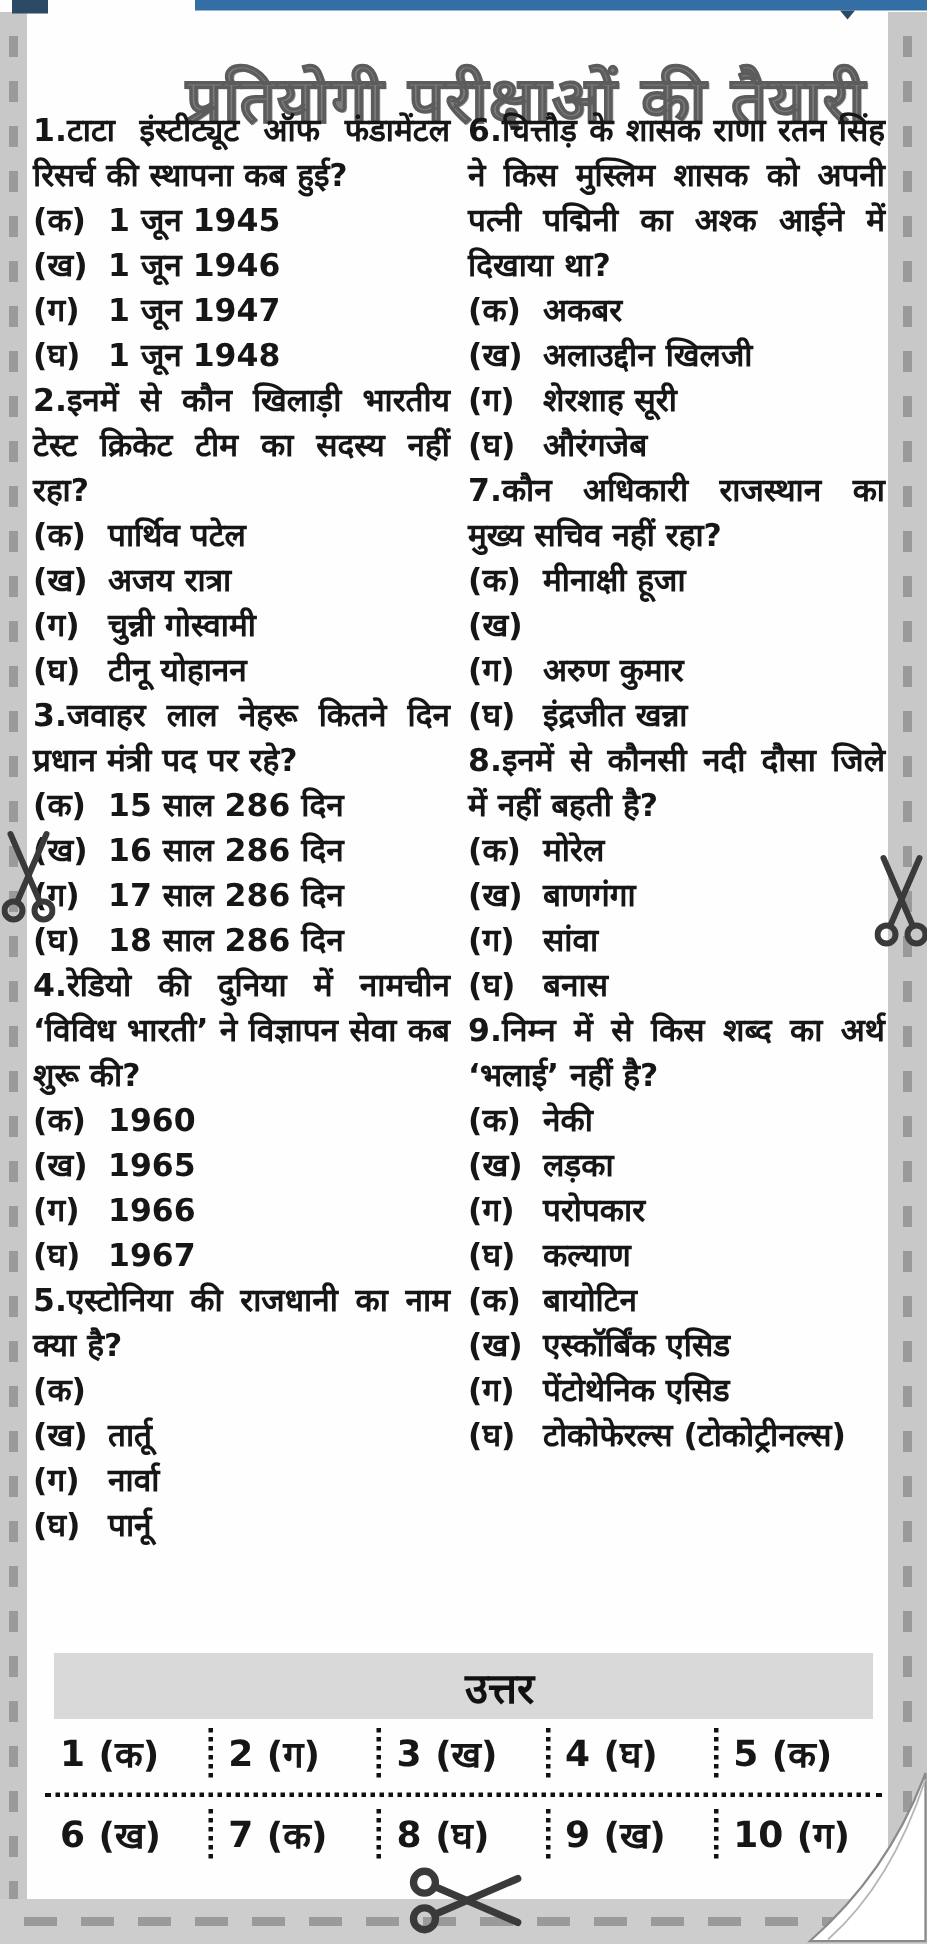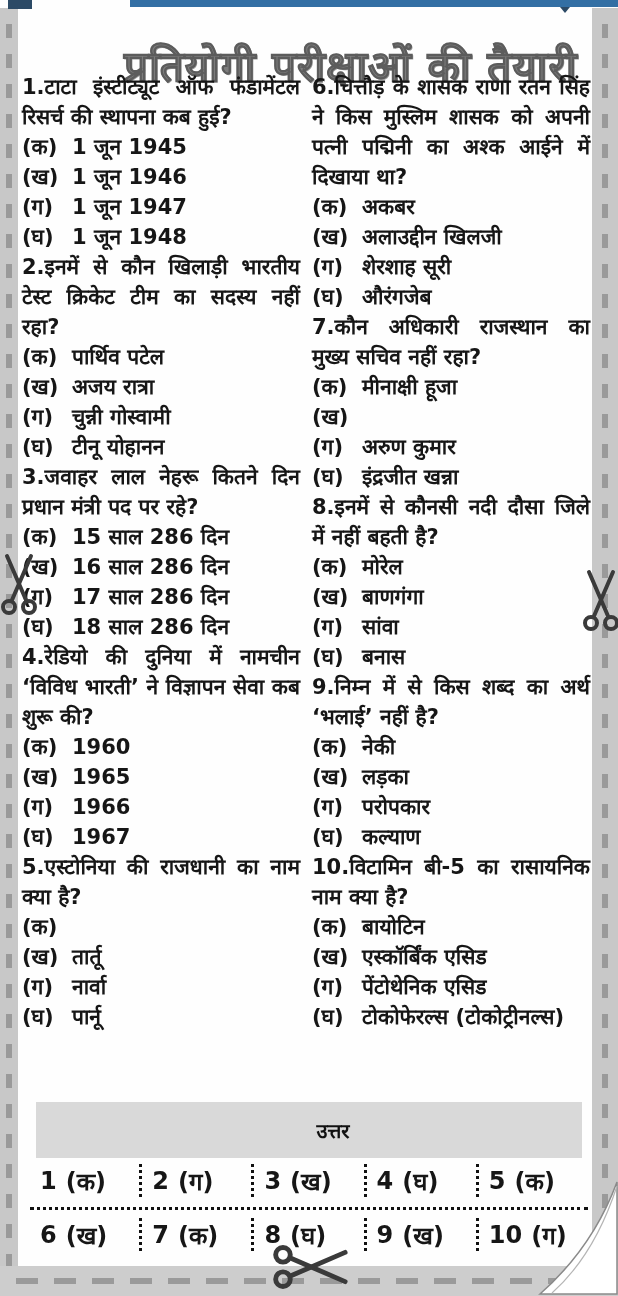--- a/index.html
+++ b/index.html
@@ -39,23 +39,23 @@
   .q-text{
     margin:0;font-weight:700;font-size:21px;line-height:30px;
     text-align:justify;
   }
   .opt{display:flex;font-weight:700;font-size:21px;line-height:30px;}
   .opt-label{flex:0 0 50px;}
   .opt-text{flex:1;}
   
   .answer-box{position:absolute;left:30px;top:1102px;width:558px;z-index:1;}
   .answer-header{
-    margin:0 6px;height:56px;background:#d9d9d9;
+    margin:0 6px;height:44px;background:#d9d9d9;
     display:flex;align-items:center;justify-content:center;
-    font-size:20px;font-weight:bold;color:#111;padding-left:48px;
+    font-size:28px;font-weight:bold;color:#111;padding-left:48px;
   }
   .ans-row{display:flex;padding:6px 0 10px 0;}
   .ans-cell{flex:1;display:flex;align-items:center;padding-left:10px;
     font-size:24px;font-weight:bold;gap:9px;}
   .ans-cell + .ans-cell{border-left:3px dotted #111;}
   .ans-divider{border-top:3px dotted #111;height:0;margin:0 0 2px 0;}
   
   .scissors{position:absolute;z-index:4;line-height:0;}
   .scissors-left{left:1px;top:552px;transform:rotate(-90deg);transform-origin:32px 32px;}
   .scissors-right{left:583px;top:560px;transform:rotate(-90deg);transform-origin:36px 36px;}
@@ -293,21 +293,20 @@
             <span class="opt-label">(ग)</span>
             <span class="opt-text">परोपकार</span>
           </div>
         <div class="opt">
             <span class="opt-label">(घ)</span>
             <span class="opt-text">कल्याण</span>
           </div>
       </div>
 
       <div class="question">
-        <p class="q-text">10.विटामिन बी-5 का रासायनिक नाम क्या है?</p>
         <div class="opt">
             <span class="opt-label">(क)</span>
             <span class="opt-text">बायोटिन</span>
           </div>
         <div class="opt">
             <span class="opt-label">(ख)</span>
             <span class="opt-text">एस्कॉर्बिंक एसिड</span>
           </div>
         <div class="opt">
             <span class="opt-label">(ग)</span>

